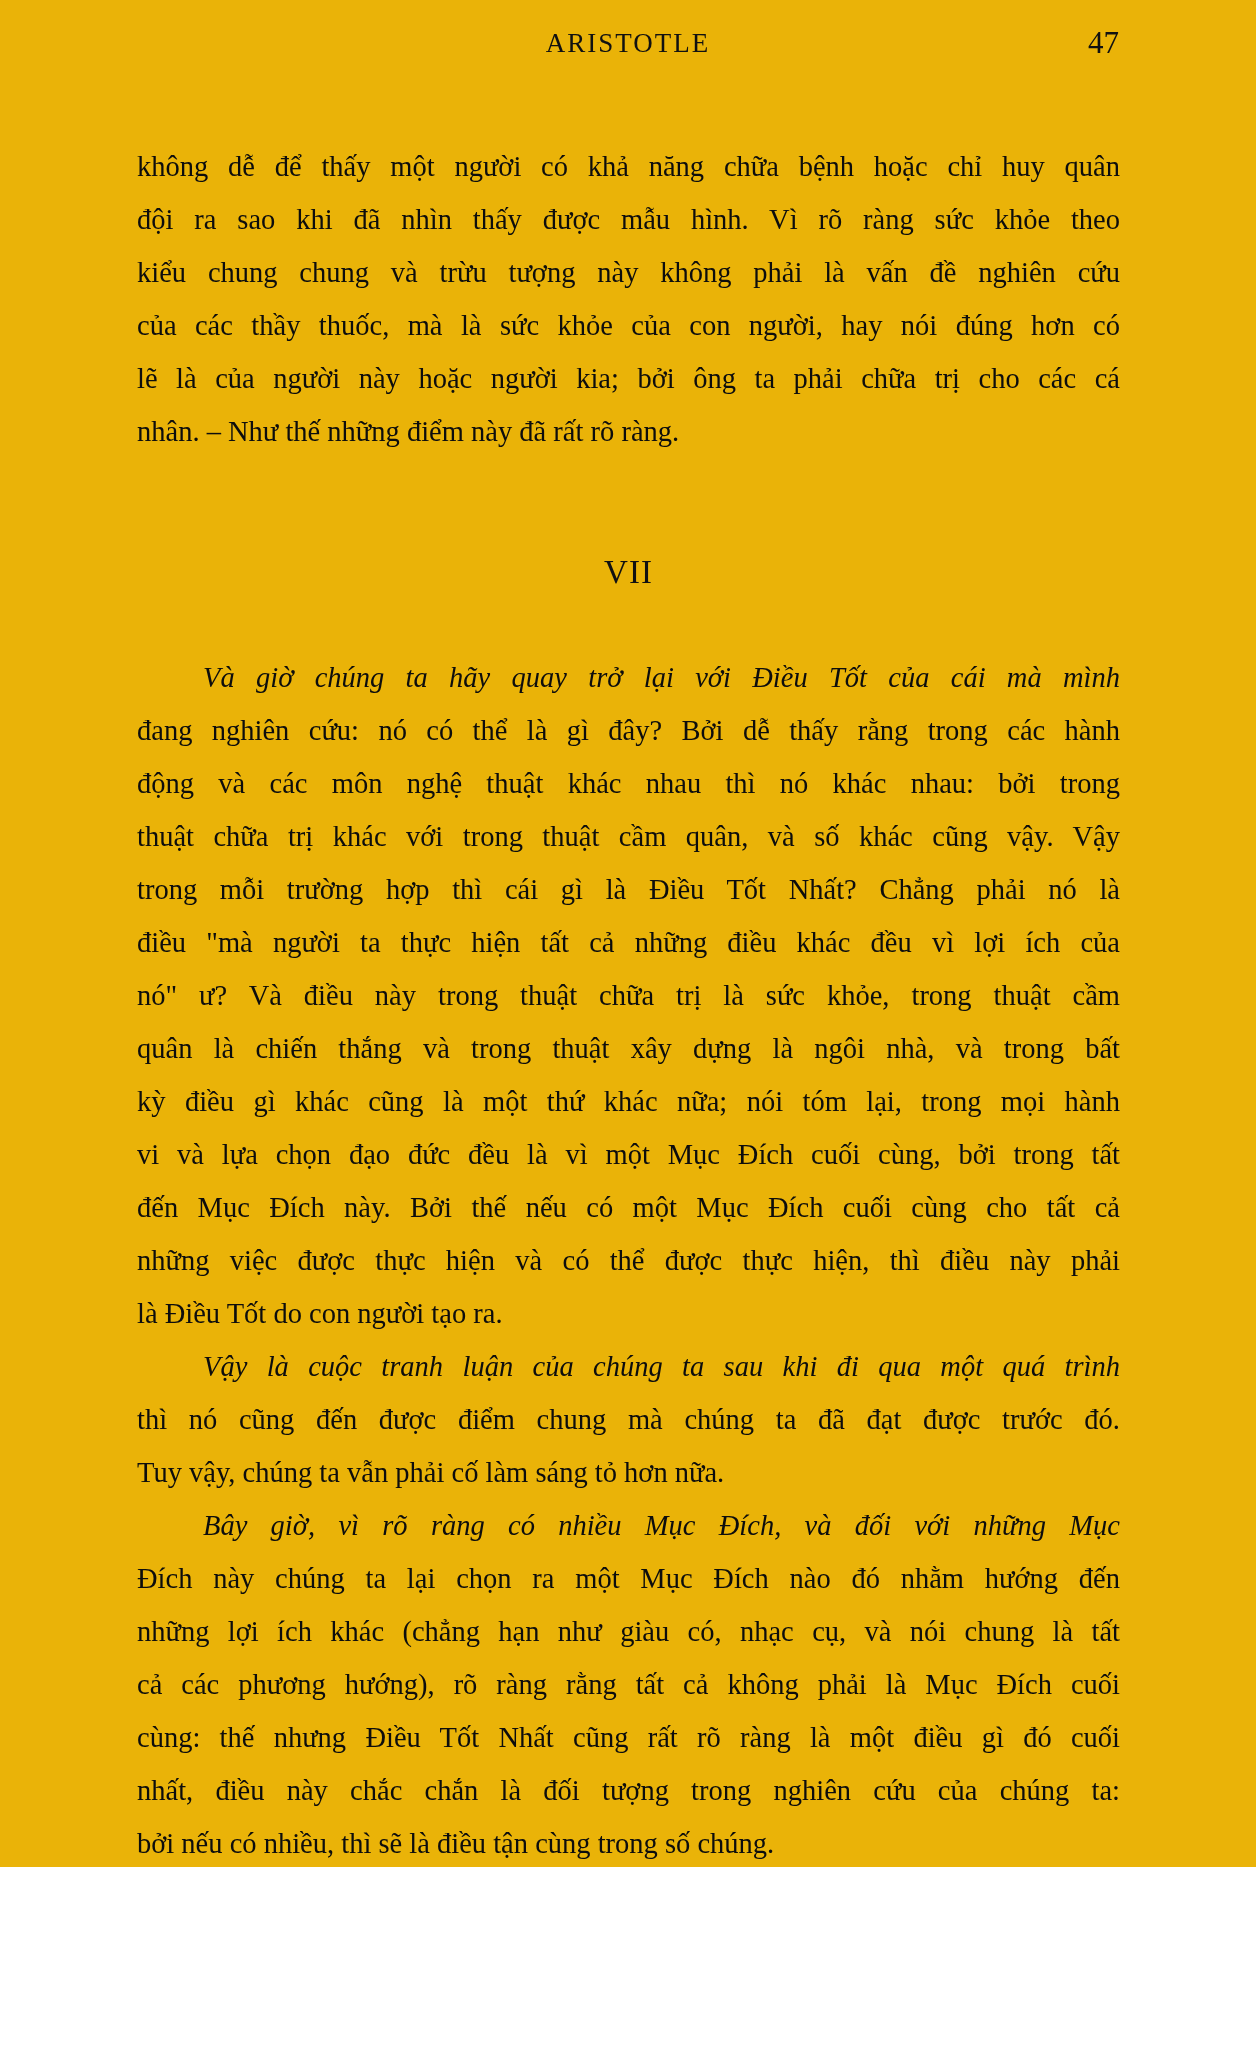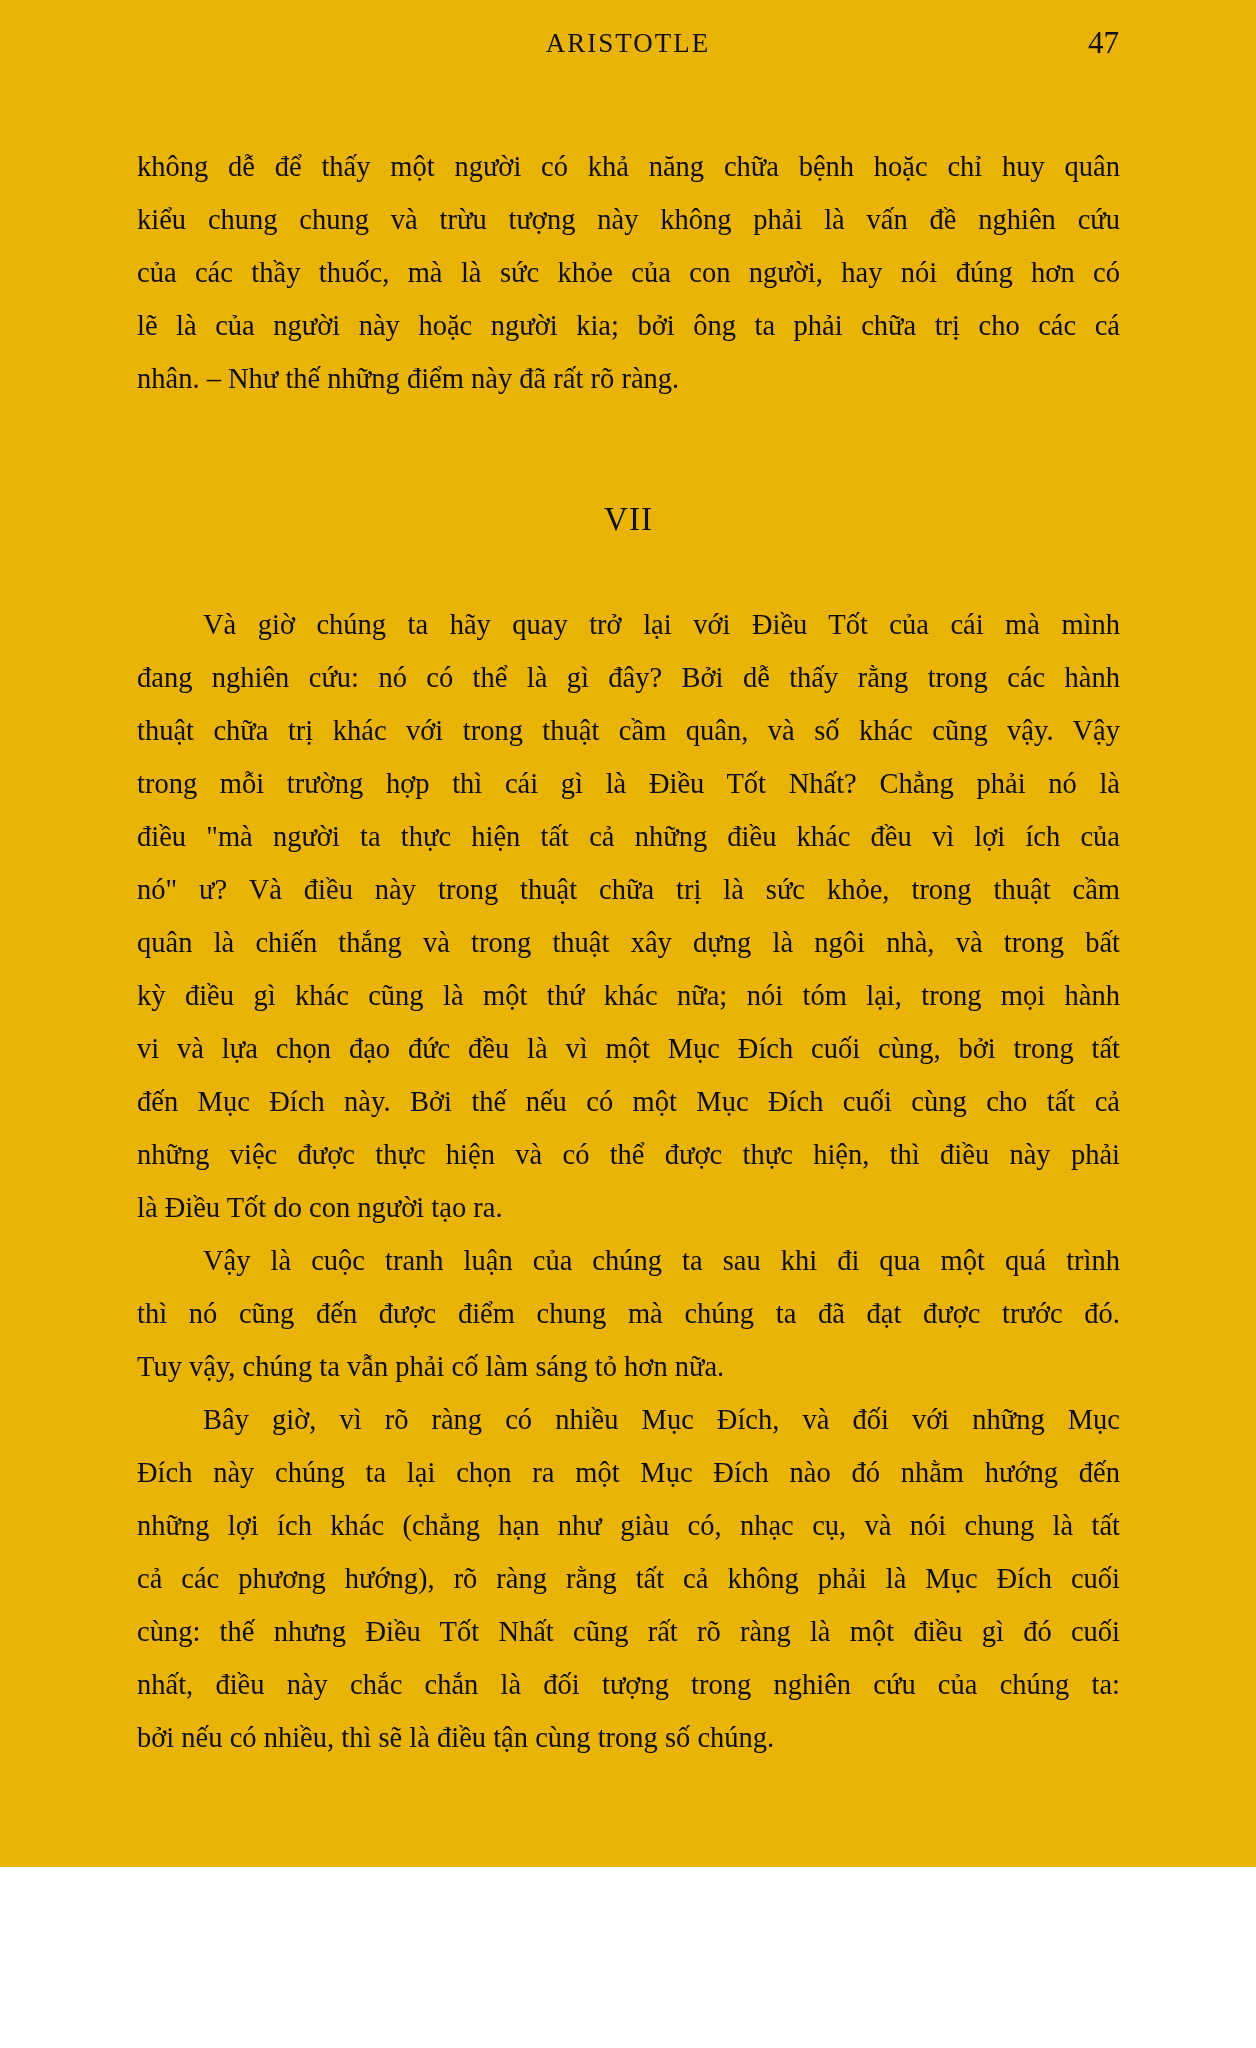--- a/index.html
+++ b/index.html
@@ -72,20 +72,21 @@
     display: block;
     text-align: justify;
     text-align-last: justify;
     white-space: pre-wrap;
   }
   .line.ragged {
     text-align-last: left;
   }
   .line.indent {
     text-indent: 66px;
+    font-style: italic;
   }
 
   
   .section-heading {
     margin: 0;
     font-weight: normal;
     font-size: 33px;
     line-height: 1;
     text-align: center;
     letter-spacing: 1px;
@@ -101,33 +102,35 @@
 
   <div class="running-head">
     <div class="running-head-title">ARISTOTLE</div>
     <div class="page-number">47</div>
   </div>
 
   <div class="text-body">
 
     <p class="para" id="p0">
         <span class="line">không dễ để thấy một người có khả năng chữa bệnh hoặc chỉ huy quân</span>
+        <span class="line">đội ra sao khi đã nhìn thấy được mẫu hình. Vì rõ ràng sức khỏe theo</span>
         <span class="line">kiểu chung chung và trừu tượng này không phải là vấn đề nghiên cứu</span>
         <span class="line">của các thầy thuốc, mà là sức khỏe của con người, hay nói đúng hơn có</span>
         <span class="line">lẽ là của người này hoặc người kia; bởi ông ta phải chữa trị cho các cá</span>
         <span class="line ragged">nhân. – Như thế những điểm này đã rất rõ ràng.</span>
       </p>
 
     <div class="gap-before-heading"></div>
     <h2 class="section-heading">VII</h2>
     <div class="gap-after-heading"></div>
 
     <p class="para" id="p1">
         <span class="line indent">Và giờ chúng ta hãy quay trở lại với Điều Tốt của cái mà mình</span>
         <span class="line">đang nghiên cứu: nó có thể là gì đây? Bởi dễ thấy rằng trong các hành</span>
+        <span class="line">động và các môn nghệ thuật khác nhau thì nó khác nhau: bởi trong</span>
         <span class="line">thuật chữa trị khác với trong thuật cầm quân, và số khác cũng vậy. Vậy</span>
         <span class="line">trong mỗi trường hợp thì cái gì là Điều Tốt Nhất? Chẳng phải nó là</span>
         <span class="line">điều "mà người ta thực hiện tất cả những điều khác đều vì lợi ích của</span>
         <span class="line">nó" ư? Và điều này trong thuật chữa trị là sức khỏe, trong thuật cầm</span>
         <span class="line">quân là chiến thắng và trong thuật xây dựng là ngôi nhà, và trong bất</span>
         <span class="line">kỳ điều gì khác cũng là một thứ khác nữa; nói tóm lại, trong mọi hành</span>
         <span class="line">vi và lựa chọn đạo đức đều là vì một Mục Đích cuối cùng, bởi trong tất</span>
         <span class="line">đến Mục Đích này. Bởi thế nếu có một Mục Đích cuối cùng cho tất cả</span>
         <span class="line">những việc được thực hiện và có thể được thực hiện, thì điều này phải</span>
         <span class="line ragged">là Điều Tốt do con người tạo ra.</span>

